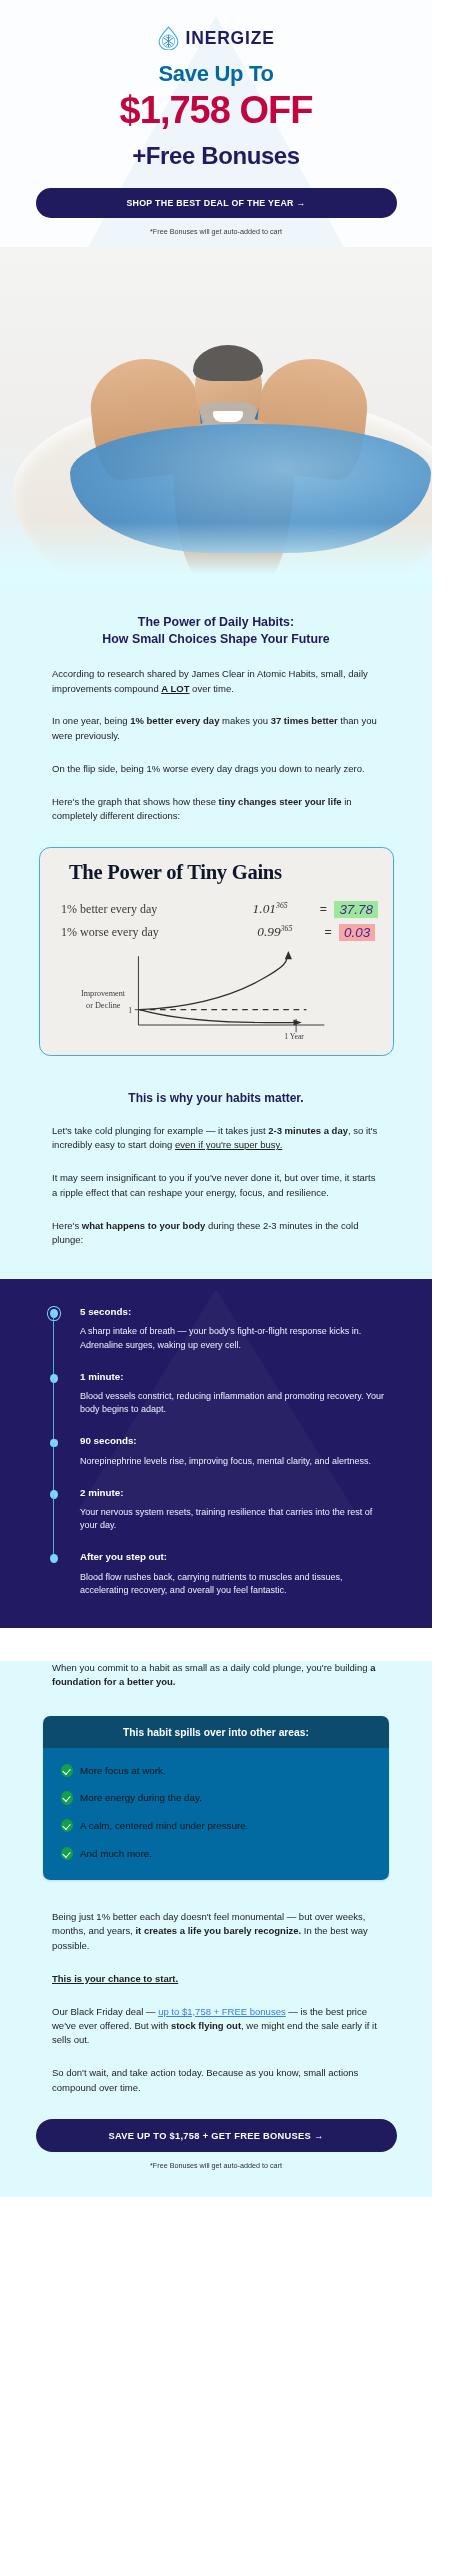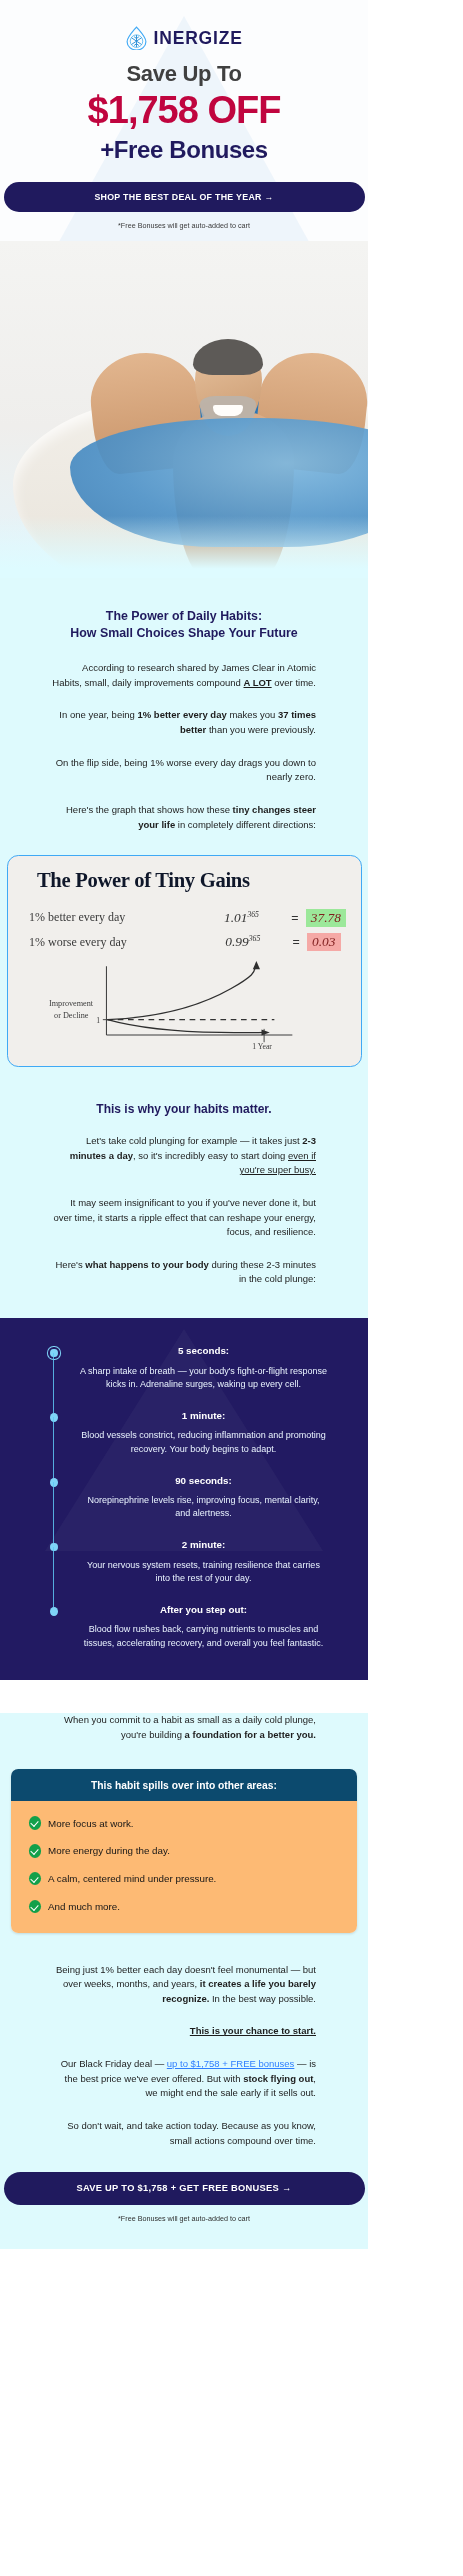--- a/index.html
+++ b/index.html
@@ -4,21 +4,21 @@
 <style>
   * { box-sizing: border-box; margin: 0; padding: 0; }
   html, body { width: 464px; }
   body {
     font-family: "Liberation Sans", sans-serif;
     background: #ffffff;
     width: 464px;
     color: #111111;
     -webkit-font-smoothing: antialiased;
   }
-  .page { width: 368px; position: relative; overflow: hidden; }
+  .page { width: 432px; position: relative; overflow: hidden; }
 
   
   .hero {
     background: #fcfdfe;
     position: relative;
     padding: 0 0 0 0;
     overflow: hidden;
   }
   .hero-chevron {
     position: absolute;
@@ -50,34 +50,34 @@
   .headline-kicker {
     text-align: center;
     color: #c0053f;
     font-size: 18.5px;
     font-weight: 700;
     letter-spacing: -0.2px;
     margin: 9.3px 0 13.4px 0;
   }
   .headline-sub {
     text-align: center;
-    color: #404040;
+    color: #0369a1;
     font-size: 22px;
     font-weight: 700;
     letter-spacing: -0.3px;
     margin-bottom: 4.1px;
   }
   .headline-price {
     text-align: center;
     color: #c0053f;
     font-size: 38px;
     font-weight: 800;
     letter-spacing: -1px;
     line-height: 1.05;
-    margin-bottom: 5px;
+    margin-bottom: 11px;
   }
   .headline-bonus {
     text-align: center;
     color: #201a5e;
     font-size: 24px;
     font-weight: 700;
     letter-spacing: -0.4px;
     margin-bottom: 17.5px;
   }
 
@@ -197,21 +197,20 @@
     line-height: 1.4;
     padding: 30px 31px 0 31px;
   }
   .para {
     font-size: 9.5px;
     line-height: 1.52;
     color: #1d1d1d;
     padding: 0 52px;
     margin-top: 18.5px;
     font-weight: 400;
-    text-align: right;
   }
   .para b { font-weight: 700; }
   .para u { text-decoration: underline; }
   .para .lnk { color: #2f7fff; text-decoration: underline; }
 
   .sec-title2 {
     color: #201a5e;
     font-weight: 700;
     text-align: center;
     font-size: 12px;
@@ -252,47 +251,46 @@
     font-family: "Liberation Serif", serif;
     font-style: italic;
     font-size: 13.4px;
     color: #333;
     min-width: 60px;
     margin-left: 40px;
   }
   .eq-expr sup { font-size: 7.7px; }
   .eq-eq { font-size: 12.4px; color: #333; }
   .eq-val {
-    font-family: Liberation Serif, serif;
+    font-family: Liberation Sans, sans-serif;
     font-style: italic;
     font-size: 13.4px;
     padding: 1px 5.2px;
     border-radius: 0;
-    color: #7f1d1d;
+    color: #4c1d95;
   }
   .hl-green { background: #9ce89a; }
   .hl-red { background: #f5a9a6; }
 
   .gains-graph { position: relative; height: 95px; margin: 3.1px 0 0 0; }
   .gains-graph svg { display:block; margin: 0 auto; }
   .gains-credit {
     font-family: "Liberation Serif", serif;
     text-align: center;
     color: #9a9a9a;
     font-size: 8.8px;
     padding: 3.1px 0 2.1px 0;
   }
 
   
   .dark {
     background: #221a62;
     position: relative;
     overflow: hidden;
     padding: 27px 0 30px 0;
-    text-align: center;
   }
   .dark-chevron {
     position: absolute;
     top: 10.3px; left: 50%;
     transform: translateX(-50%);
     width:0; height:0;
     border-left: 139px solid transparent;
     border-right: 139px solid transparent;
     border-bottom: 222px solid rgba(255,255,255,0.035);
   }
@@ -338,21 +336,21 @@
     background: #ffffff;
   }
   .spill-head {
     background: #0c4a6e;
     color: #ffffff;
     text-align: center;
     font-weight: 700;
     font-size: 10.3px;
     padding: 10.3px 5.2px;
   }
-  .spill-body { background: #fdba74; padding: 15.5px 17.5px 17.5px 17.5px; }
+  .spill-body { background: #0369a1; padding: 15.5px 17.5px 17.5px 17.5px; }
   .spill-item {
     display: flex;
     align-items: center;
     gap: 7.2px;
     margin-bottom: 14.4px;
     font-size: 9.8px;
     color: #161616;
   }
   .spill-item:last-child { margin-bottom: 2.1px; }
   .chk {

